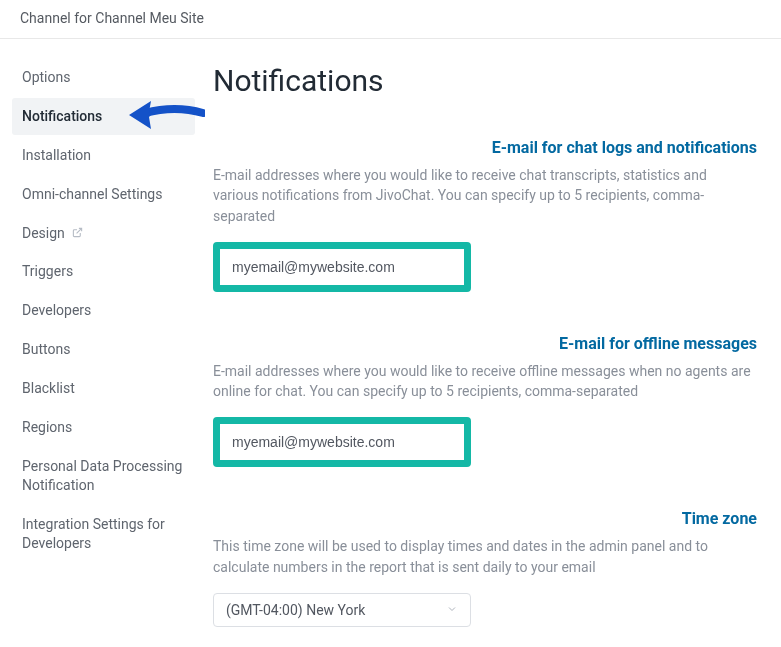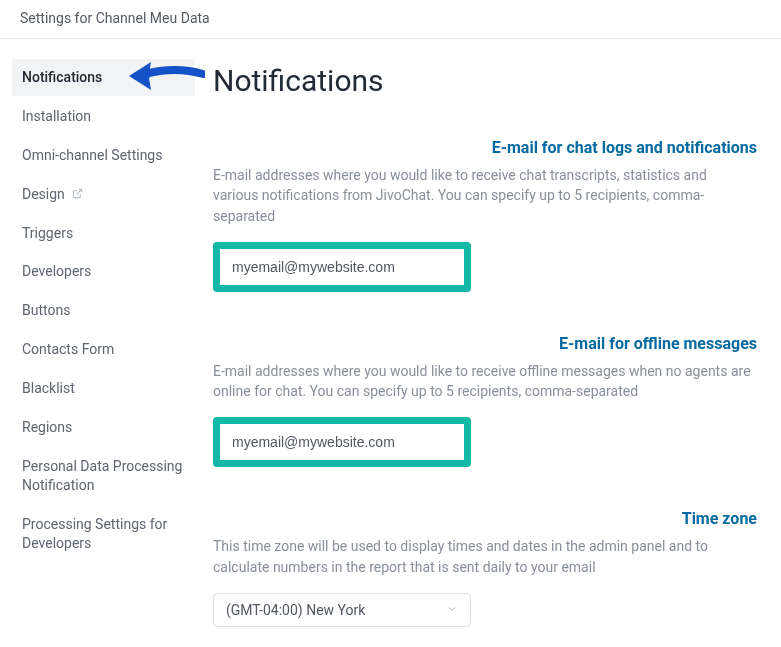--- a/index.html
+++ b/index.html
@@ -101,26 +101,29 @@
     cursor: pointer;
   }
   .chevron {
     color: #aeb3bc;
   }
 </style>
 </head>
 <body>
 
 <div class="header">
-  <span>Settings for Channel Meu Data</span>
+  <span>Channel for Channel Meu Site</span>
 </div>
 
 <div class="container">
 
   <div class="sidebar">
+    <div class="sidebar-item">
+      <span>Options</span>
+    </div>
     <div class="sidebar-item active">
       <span>Notifications</span>
       <svg class="arrow" width="80" height="40" viewBox="0 0 80 40">
         <path d="M78 18 Q50 10 20 18" stroke="#1452c8" stroke-width="8" fill="none" stroke-linecap="round"></path>
         <path d="M4 20 L26 6 L24 17 L28 18 L24 22 L26 34 Z" fill="#1452c8"></path>
       </svg>
     </div>
     <div class="sidebar-item">
       <span>Installation</span>
     </div>
@@ -140,33 +143,30 @@
     <div class="sidebar-item">
       <span>Triggers</span>
     </div>
     <div class="sidebar-item">
       <span>Developers</span>
     </div>
     <div class="sidebar-item">
       <span>Buttons</span>
     </div>
     <div class="sidebar-item">
-      <span>Contacts Form</span>
-    </div>
-    <div class="sidebar-item">
       <span>Blacklist</span>
     </div>
     <div class="sidebar-item">
       <span>Regions</span>
     </div>
     <div class="sidebar-item">
       <span>Personal Data Processing Notification</span>
     </div>
     <div class="sidebar-item">
-      <span>Processing Settings for Developers</span>
+      <span>Integration Settings for Developers</span>
     </div>
   </div>
 
   <div class="main">
     <h1 class="page-title">Notifications</h1>
 
     <div class="section">
       <div class="section-title">E-mail for chat logs and notifications</div>
       <div class="section-desc">E-mail addresses where you would like to receive chat transcripts, statistics and various notifications from JivoChat. You can specify up to 5 recipients, comma-separated</div>
       <input class="text-input" type="text" value="myemail@mywebsite.com" style="">

